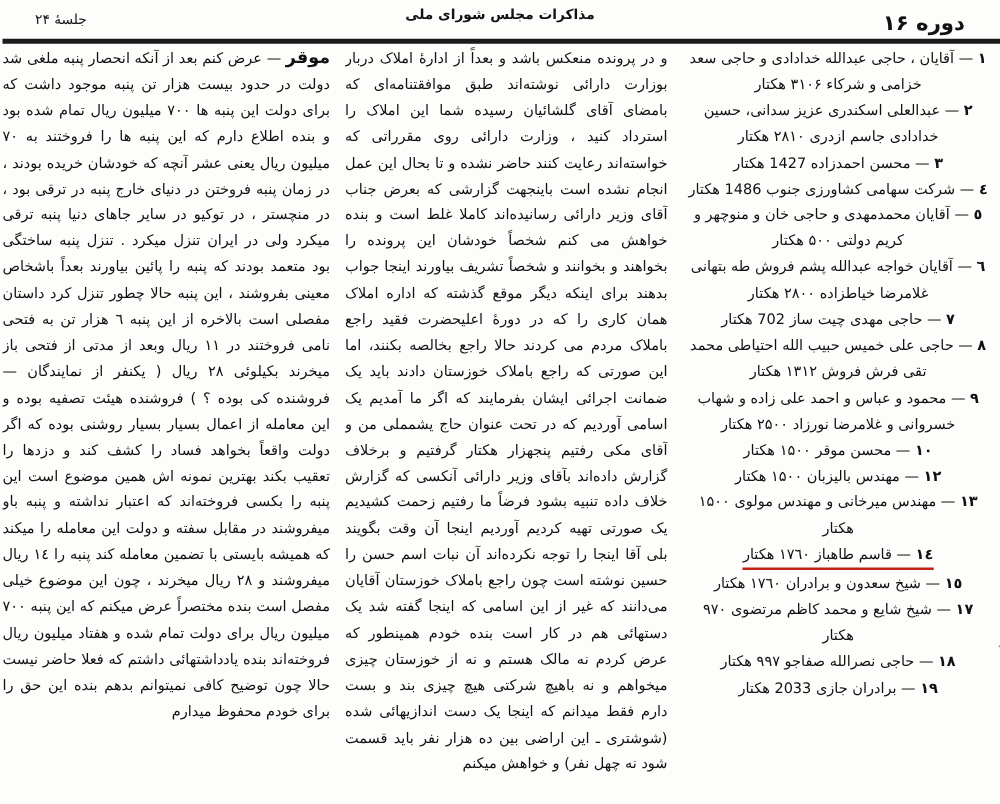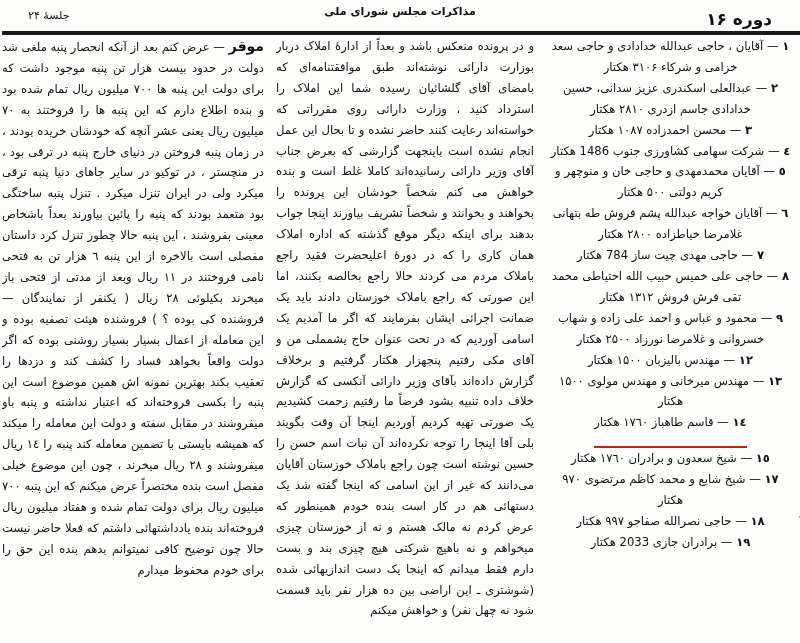--- a/index.html
+++ b/index.html
@@ -84,21 +84,21 @@
       margin: 0;
       text-indent: 0;
       text-align: center;
     }
     .list-item .num {
       font-weight: bold;
     }
     .underline-red {
       display: inline-block;
       border-bottom: 2px solid #c0221a;
-      padding-bottom: 14px;
+      padding-bottom: 1px;
       line-height: 19px;
     }
     .speaker {
       font-weight: bold;
       font-size: 14px;
     }
     .dot-mark {
       position: absolute;
       width: 2px; height: 2px;
       background: #999;
@@ -113,27 +113,28 @@
   <div class="header">
     <span class="hdr-right">دوره ۱۶</span>
     <span class="hdr-center">مذاکرات مجلس شورای ملی</span>
     <span class="hdr-left">جلسهٔ ۲۴</span>
   </div>
   <div class="rule"></div>
 
   <div class="col col-right" id="col-right">
       <p class="list-item"><span><span class="num">۱</span> <span>—</span> <span>آقایان ، حاجی عبدالله خدادادی و حاجی سعد خزامی و شرکاء ۳۱۰۶ هکتار</span></span></p>
       <p class="list-item"><span><span class="num">۲</span> <span>—</span> <span>عبدالعلی اسکندری عزیز سدانی، حسین خدادادی جاسم ازدری ۲۸۱۰ هکتار</span></span></p>
-      <p class="list-item"><span><span class="num">۳</span> <span>—</span> <span>محسن احمدزاده ۱۰۸۷ هکتار</span></span></p>
+      <p class="list-item"><span><span class="num">۳</span> <span>—</span> <span>محسن احمدزاده 1427 هکتار</span></span></p>
       <p class="list-item"><span><span class="num">٤</span> <span>—</span> <span>شرکت سهامی کشاورزی جنوب 1486 هکتار</span></span></p>
       <p class="list-item"><span><span class="num">٥</span> <span>—</span> <span>آقایان محمدمهدی و حاجی خان و منوچهر و کریم دولتی ۵۰۰ هکتار</span></span></p>
       <p class="list-item"><span><span class="num">٦</span> <span>—</span> <span>آقایان خواجه عبدالله پشم فروش طه بتهانی غلامرضا خیاطزاده ۲۸۰۰ هکتار</span></span></p>
-      <p class="list-item"><span><span class="num">۷</span> <span>—</span> <span>حاجی مهدی چیت ساز 784 هکتار</span></span></p>
+      <p class="list-item"><span><span class="num">۷</span> <span>—</span> <span>حاجی مهدی چیت ساز 702 هکتار</span></span></p>
       <p class="list-item"><span><span class="num">۸</span> <span>—</span> <span>حاجی علی خمیس حبیب الله احتیاطی محمد تقی فرش فروش ۱۳۱۲ هکتار</span></span></p>
       <p class="list-item"><span><span class="num">۹</span> <span>—</span> <span>محمود و عباس و احمد علی زاده و شهاب خسروانی و غلامرضا نورزاد ۲۵۰۰ هکتار</span></span></p>
+      <p class="list-item"><span><span class="num">۱۰</span> <span>—</span> <span>محسن موقر ۱۵۰۰ هکتار</span></span></p>
       <p class="list-item"><span><span class="num">۱۲</span> <span>—</span> <span>مهندس بالیزبان ۱۵۰۰ هکتار</span></span></p>
       <p class="list-item"><span><span class="num">۱۳</span> <span>—</span> <span>مهندس میرخانی و مهندس مولوی ۱۵۰۰ هکتار</span></span></p>
       <p class="list-item" style="text-align: center;"><span class="underline-red"><span class="num">۱٤</span> <span>—</span> <span>قاسم طاهباز ۱۷٦۰ هکتار</span></span></p>
       <p class="list-item"><span><span class="num">۱٥</span> <span>—</span> <span>شیخ سعدون و برادران ۱۷٦۰ هکتار</span></span></p>
       <p class="list-item"><span><span class="num">۱۷</span> <span>—</span> <span>شیخ شایع و محمد کاظم مرتضوی ۹۷۰ هکتار</span></span></p>
       <p class="list-item"><span><span class="num">۱۸</span> <span>—</span> <span>حاجی نصرالله صفاجو ۹۹۷ هکتار</span></span></p>
       <p class="list-item"><span><span class="num">۱۹</span> <span>—</span> <span>برادران جازی 2033 هکتار</span></span></p>
     </div>
 
   <div class="col col-mid">

